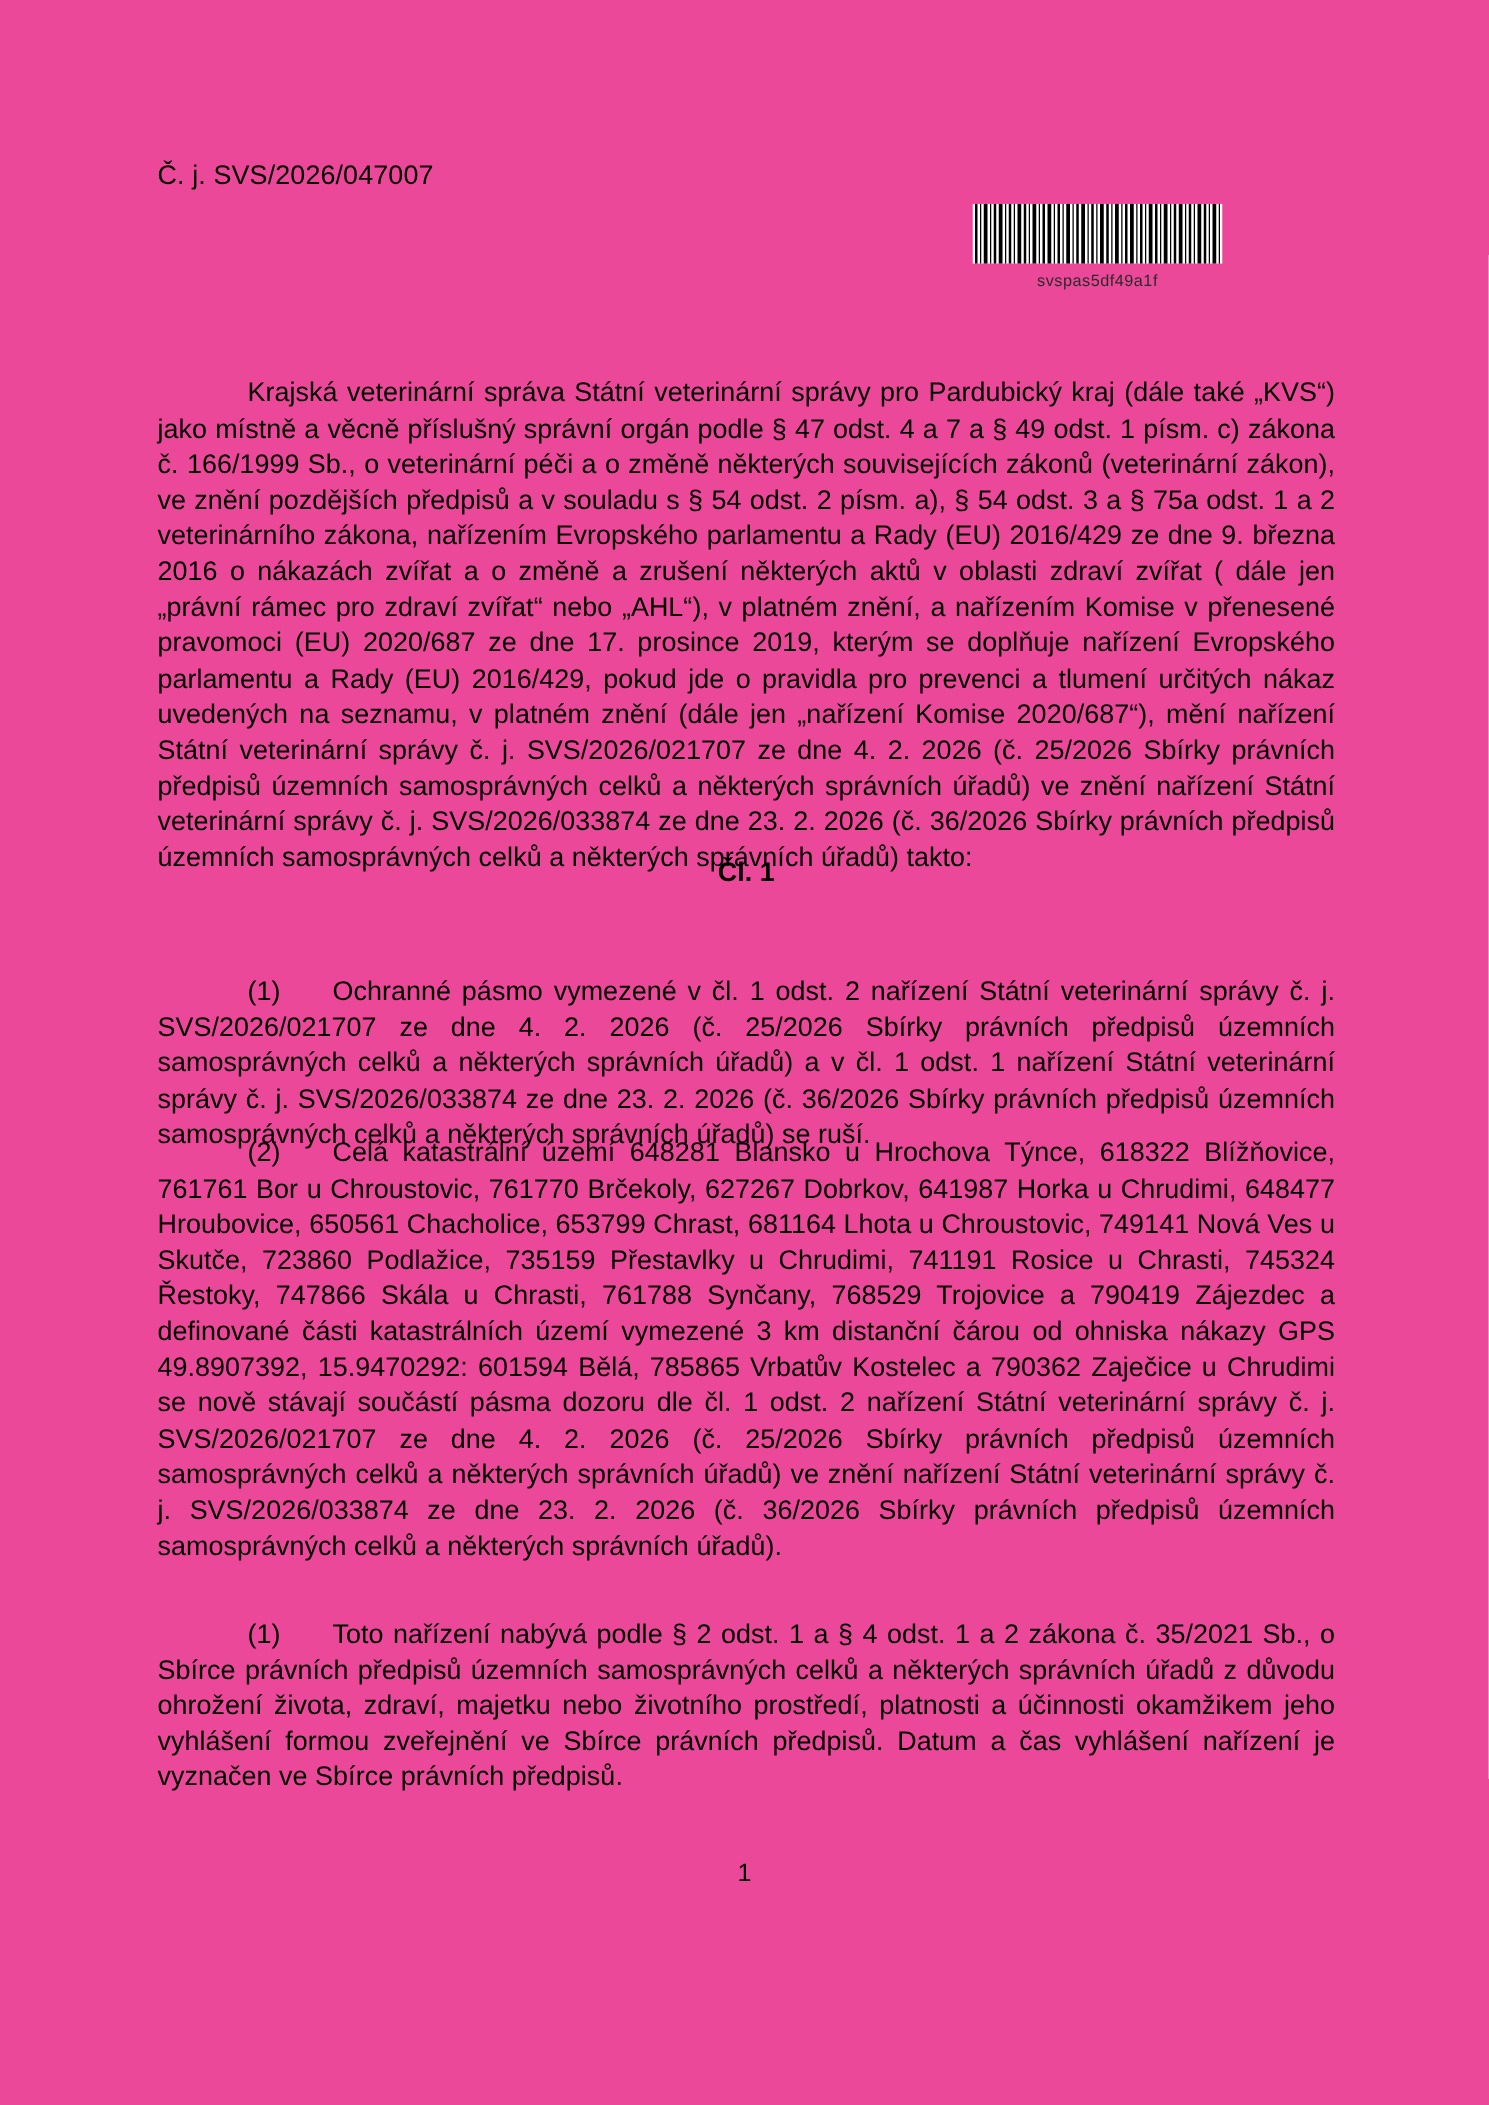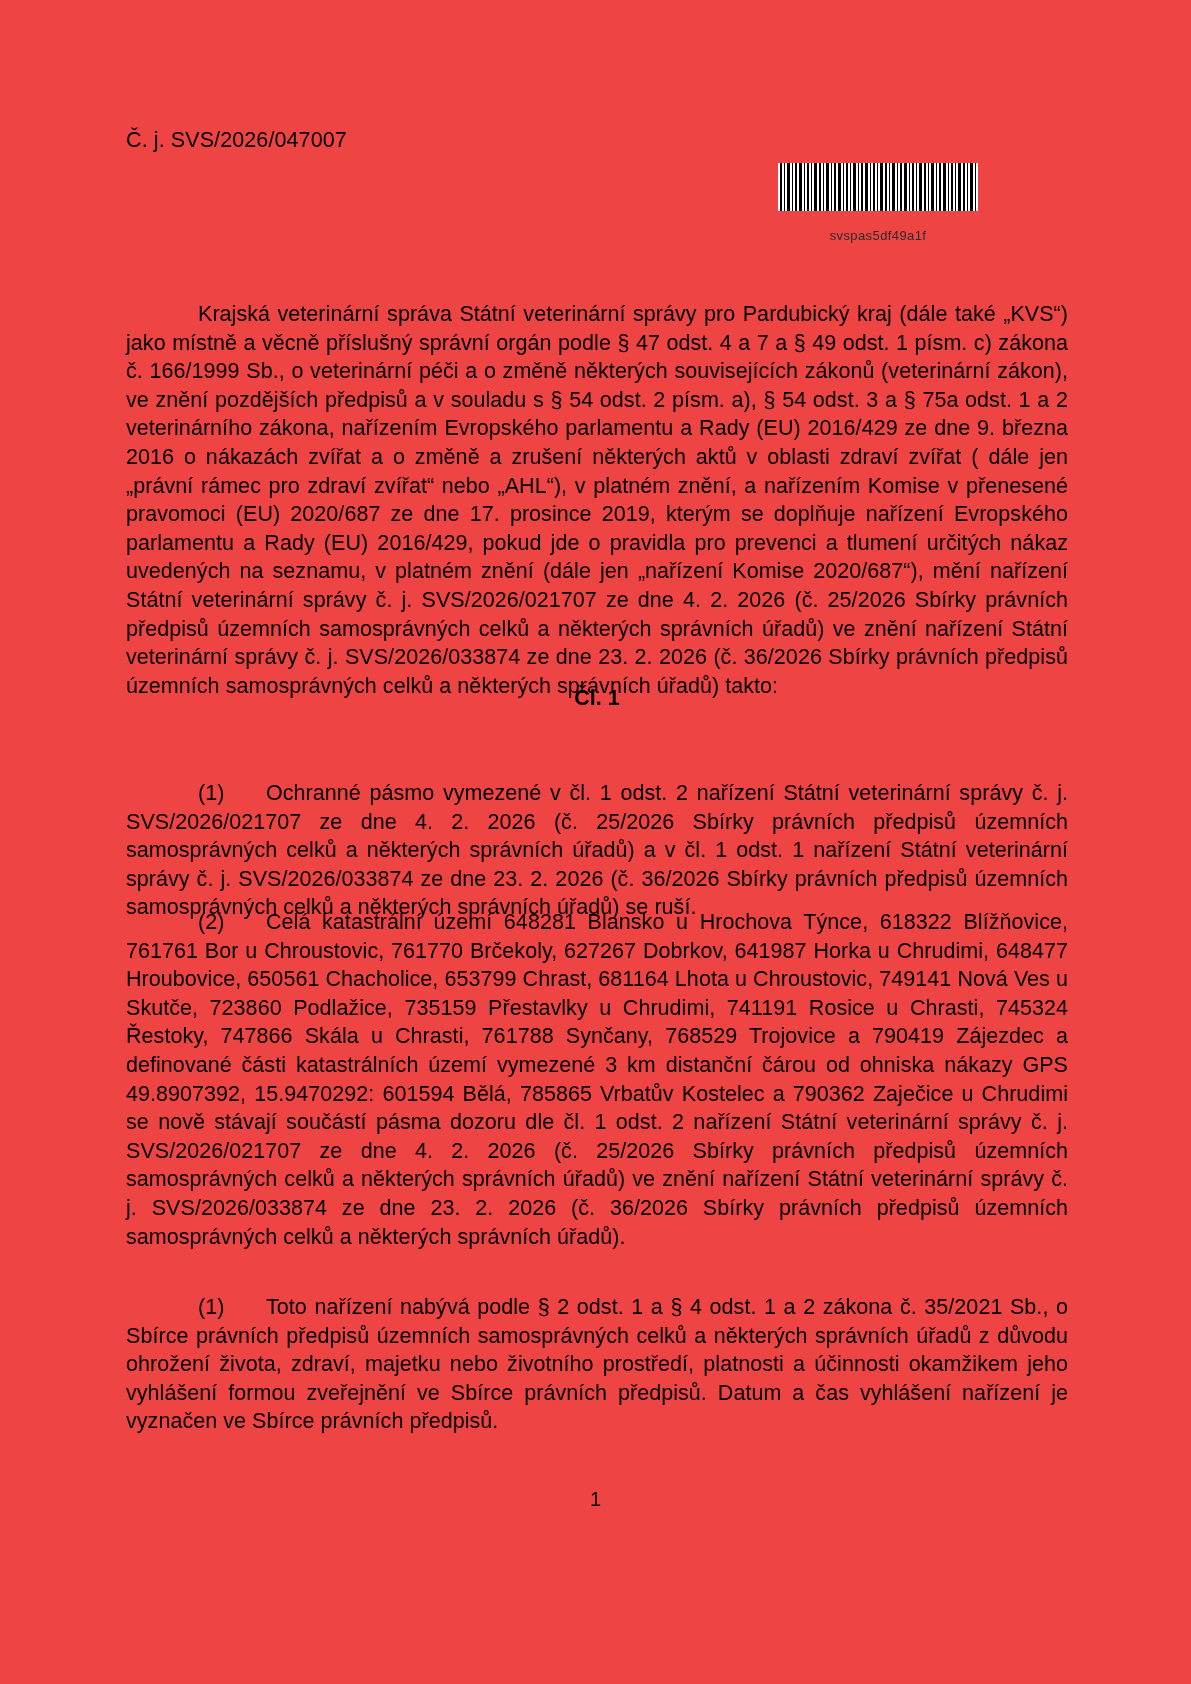--- a/index.html
+++ b/index.html
@@ -4,21 +4,21 @@
 <style>
   html, body {
     margin: 0;
     padding: 0;
     background: #ffffff;
   }
   .page {
     position: relative;
     width: 1191px;
     height: 1684px;
-    background: #ef4444;
+    background: #ec4899;
     margin: 0 auto;
     font-family: "Liberation Sans", sans-serif;
     color: #000000;
     overflow: hidden;
   }
   .ref-no {
     position: absolute;
     left: 126px;
     top: 128px;
     font-size: 21.5px;
@@ -34,21 +34,21 @@
     text-align: center;
   }
   .barcode-bars {
     height: 48px;
     width: 200px;
   }
   .barcode-text {
     font-family: "Liberation Sans", sans-serif;
     font-size: 13px;
     letter-spacing: 0.4px;
-    margin-top: 13px;
+    margin-top: 1px;
     color: #2b2b2b;
     text-align: center;
   }
   .doc-title {
     position: absolute;
     left: 126px;
     top: 248px;
     width: 942px;
     text-align: center;
     font-size: 25px;

